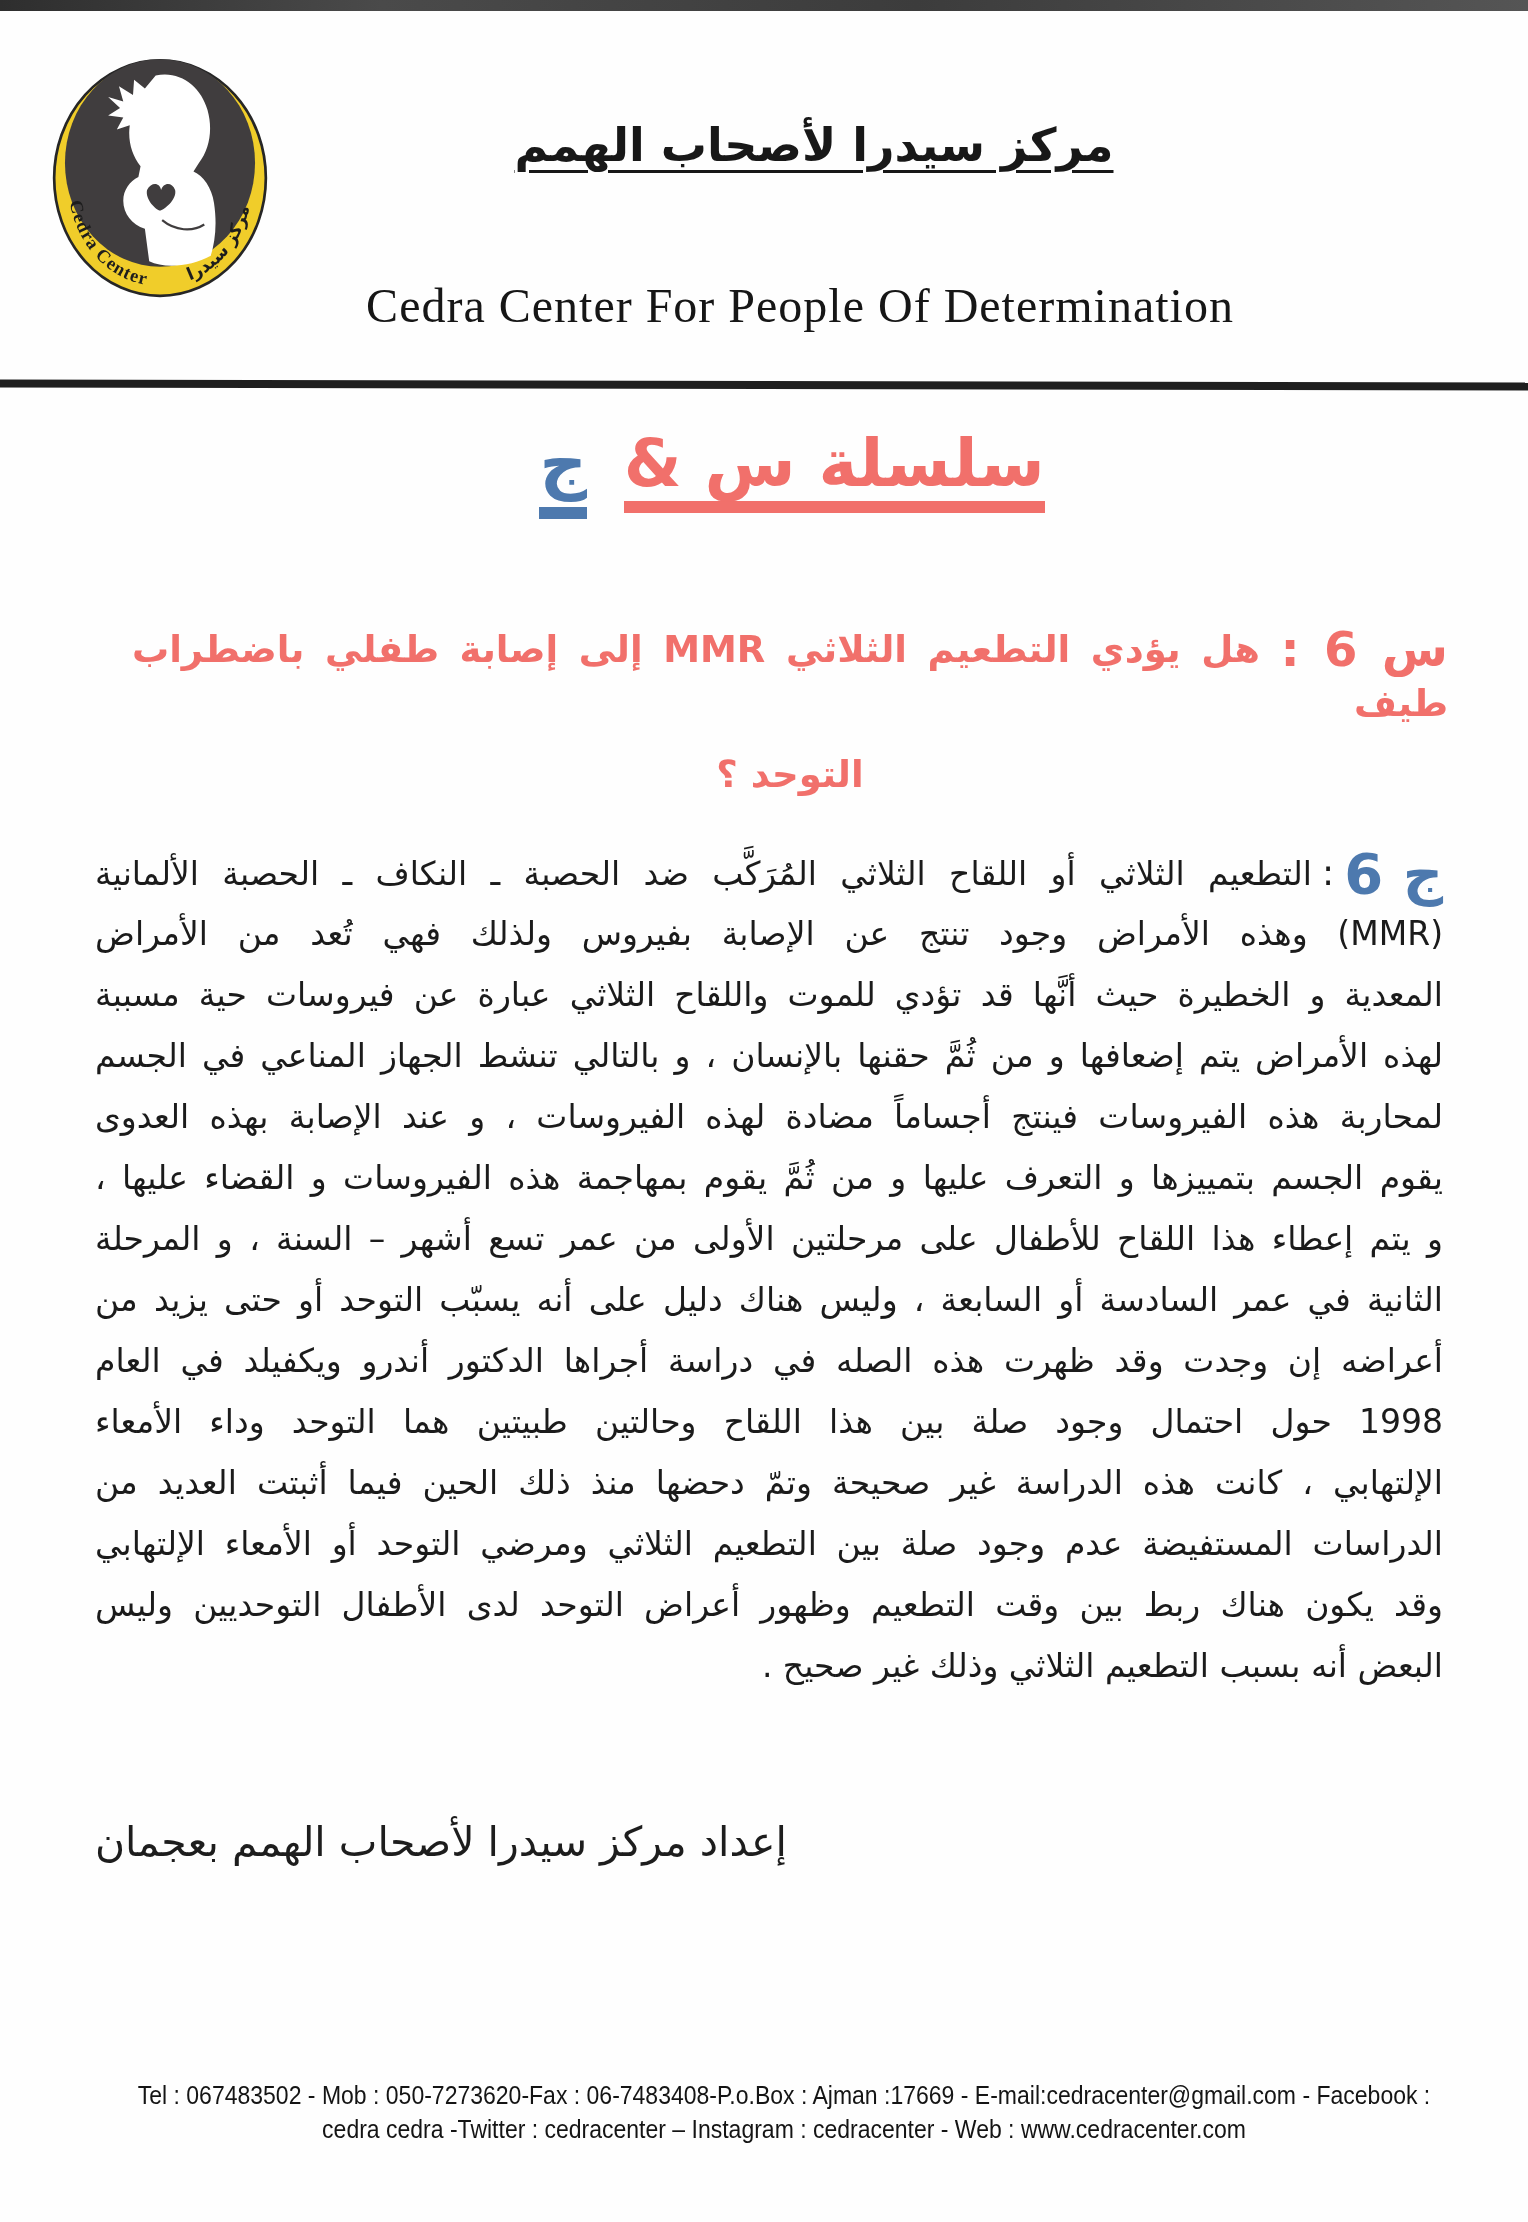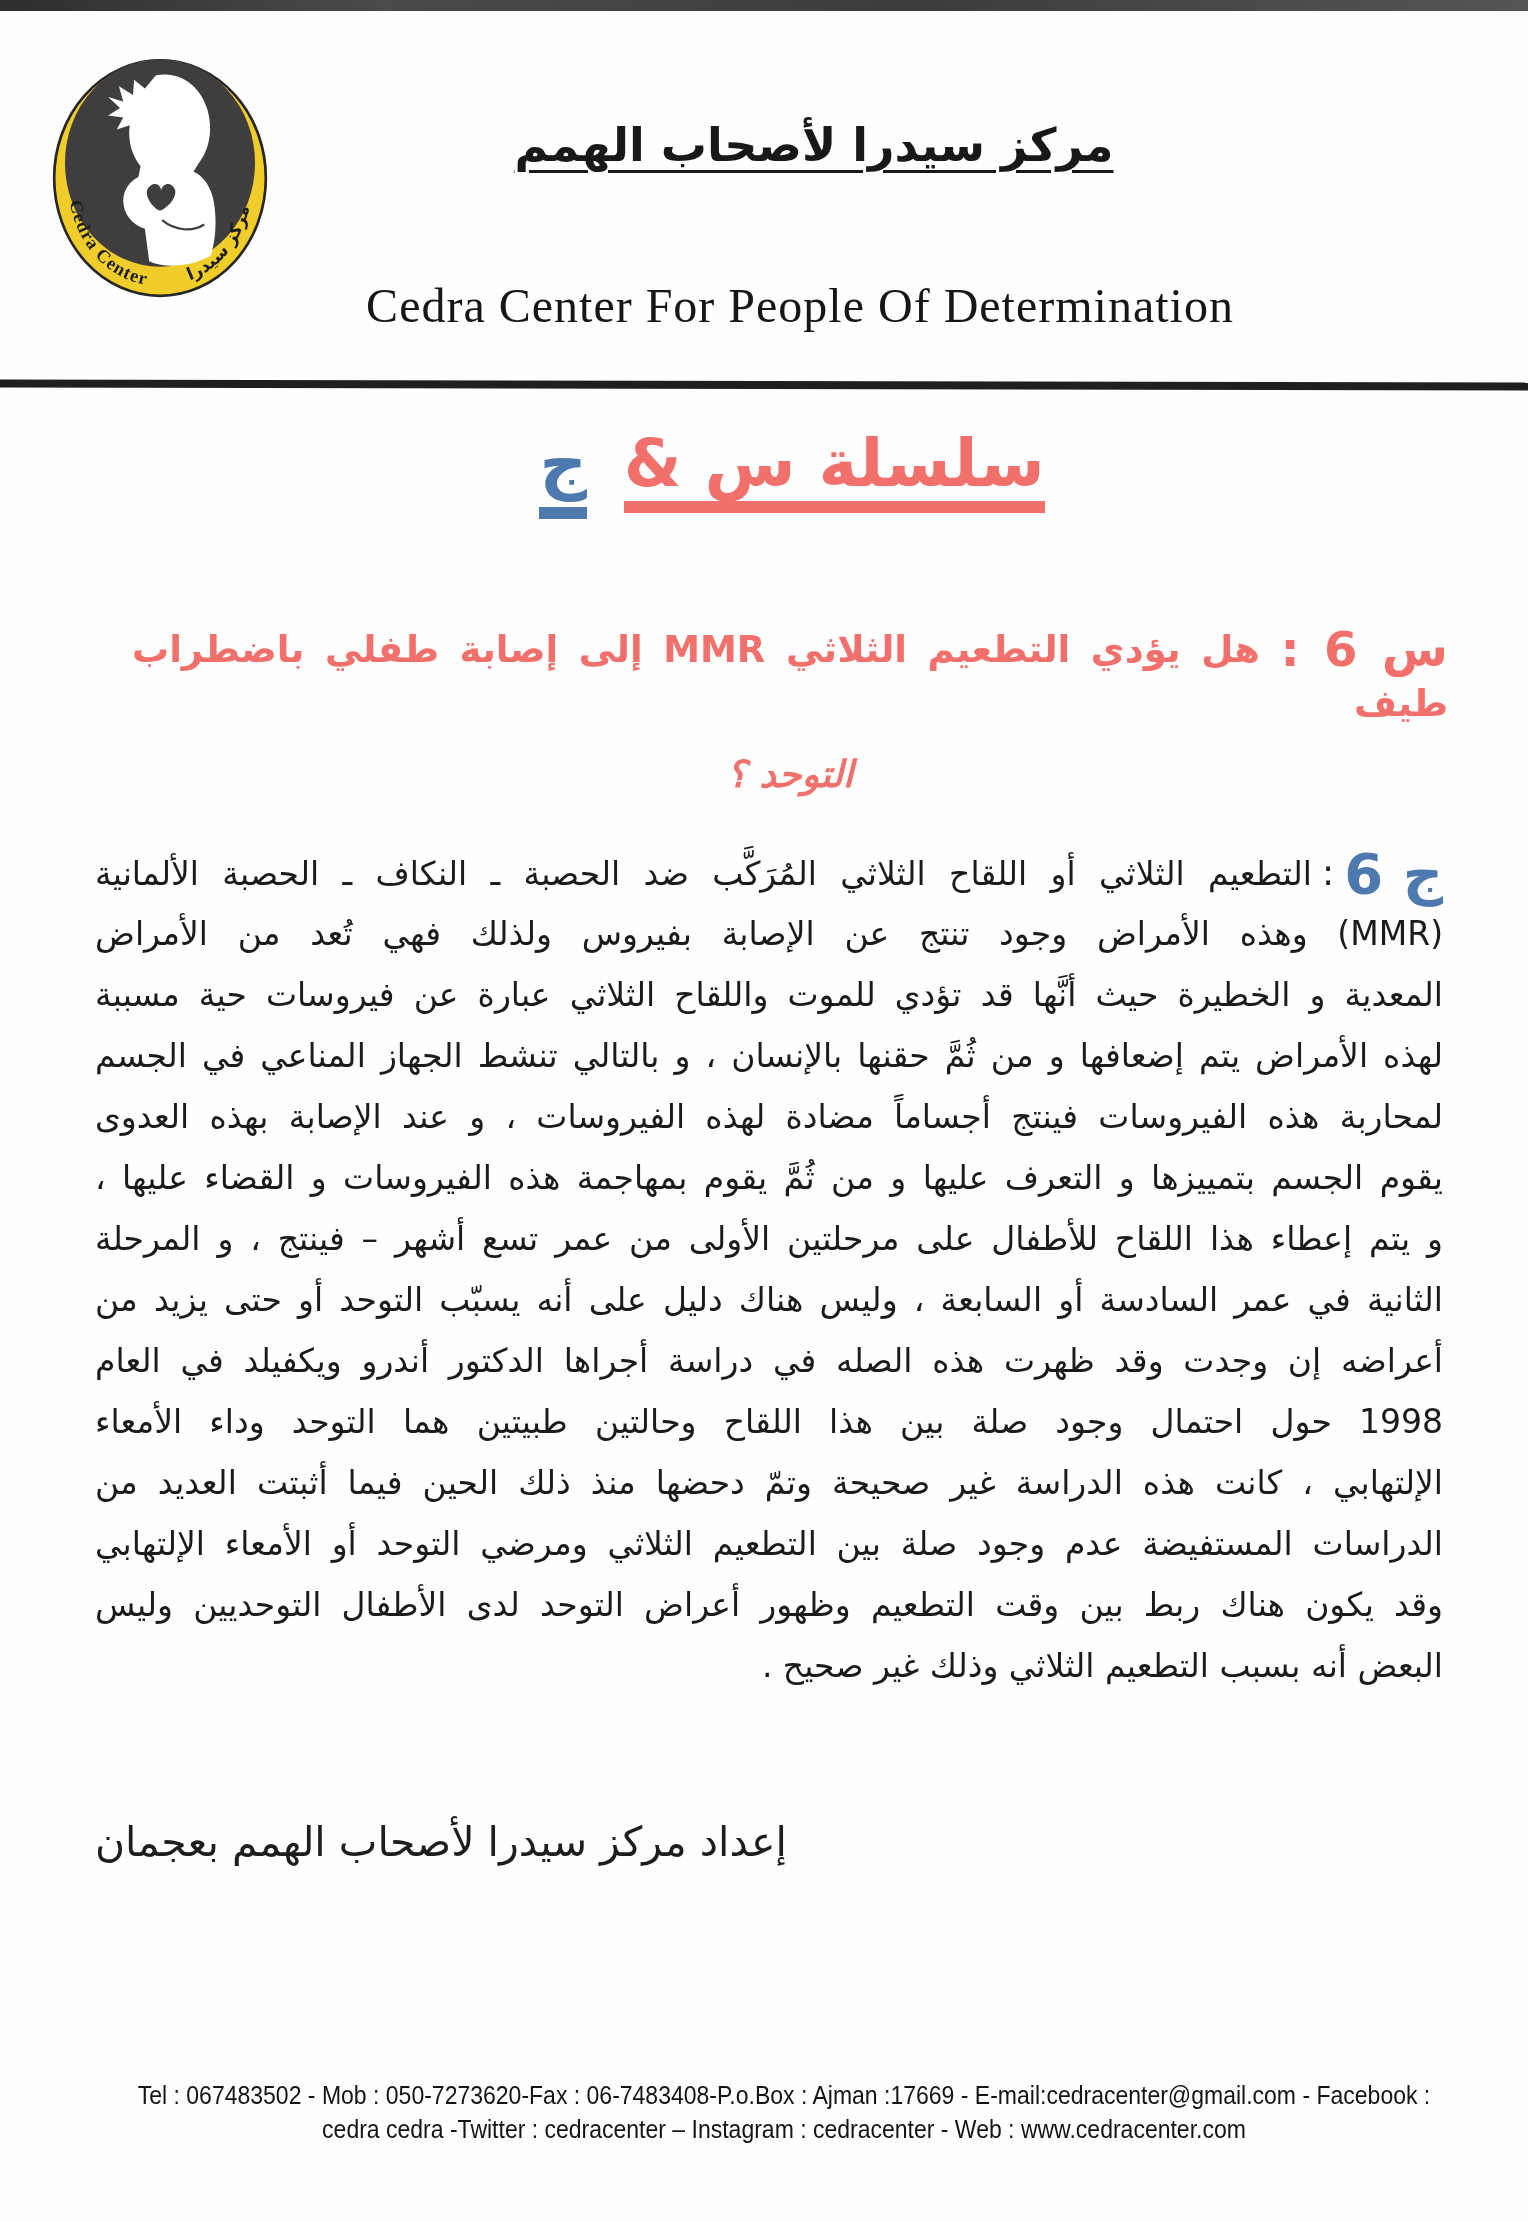--- a/index.html
+++ b/index.html
@@ -51,21 +51,21 @@
   
   .question {
     position:absolute; top:622px; left:132px; right:80px;
     direction:rtl; color:var(--red); font-weight:bold;
   }
   .question .q1 {
     text-align:justify; text-align-last:justify; text-justify:inter-word;
     line-height:54px; font-size:37px;
   }
   .question .q-num { font-size:48px; vertical-align:-4px; }
-  .question .q2 { text-align:center; font-size:37px; margin-top:22px;font-style:italic; }
+  .question .q2 { text-align:center; font-size:37px; margin-top:22px; }
   
   .answer {
     position:absolute; top:842px; left:95px; right:85px;
     direction:rtl; font-size:33px; line-height:61px; color:#1b1b1b;
   }
   .answer .a-line, .answer .a-lines div {
     text-align:justify; text-align-last:justify; text-justify:inter-word;
     height:61px; white-space:nowrap;
   }
   .answer .a-lines div:last-child { text-align-last:right; }
@@ -146,21 +146,21 @@
   <div class="answer">
     <div class="a-line">
       <span class="a-num">ج 6</span><span class="a-sep">:</span><span>التطعيم الثلاثي أو اللقاح الثلاثي المُرَكَّب ضد الحصبة ـ النكاف ـ الحصبة الألمانية</span>
     </div>
     <div class="a-lines">
         <div>(MMR) وهذه الأمراض وجود تنتج عن الإصابة بفيروس ولذلك فهي تُعد من الأمراض</div>
         <div>المعدية و الخطيرة حيث أنَّها قد تؤدي للموت واللقاح الثلاثي عبارة عن فيروسات حية مسببة</div>
         <div>لهذه الأمراض يتم إضعافها و من ثُمَّ حقنها بالإنسان ، و بالتالي تنشط الجهاز المناعي في الجسم</div>
         <div>لمحاربة هذه الفيروسات فينتج أجساماً مضادة لهذه الفيروسات ، و عند الإصابة بهذه العدوى</div>
         <div>يقوم الجسم بتمييزها و التعرف عليها و من ثُمَّ يقوم بمهاجمة هذه الفيروسات و القضاء عليها ،</div>
-        <div>و يتم إعطاء هذا اللقاح للأطفال على مرحلتين الأولى من عمر تسع أشهر – فينتج ، و المرحلة</div>
+        <div>و يتم إعطاء هذا اللقاح للأطفال على مرحلتين الأولى من عمر تسع أشهر – السنة ، و المرحلة</div>
         <div>الثانية في عمر السادسة أو السابعة ، وليس هناك دليل على أنه يسبّب التوحد أو حتى يزيد من</div>
         <div>أعراضه إن وجدت وقد ظهرت هذه الصله في دراسة أجراها الدكتور أندرو ويكفيلد في العام</div>
         <div>1998 حول احتمال وجود صلة بين هذا اللقاح وحالتين طبيتين هما التوحد وداء الأمعاء</div>
         <div>الإلتهابي ، كانت هذه الدراسة غير صحيحة وتمّ دحضها منذ ذلك الحين فيما أثبتت العديد من</div>
         <div>الدراسات المستفيضة عدم وجود صلة بين التطعيم الثلاثي ومرضي التوحد أو الأمعاء الإلتهابي</div>
         <div>وقد يكون هناك ربط بين وقت التطعيم وظهور أعراض التوحد لدى الأطفال التوحديين وليس</div>
         <div>البعض أنه بسبب التطعيم الثلاثي وذلك غير صحيح .</div>
       </div>
   </div>
 

